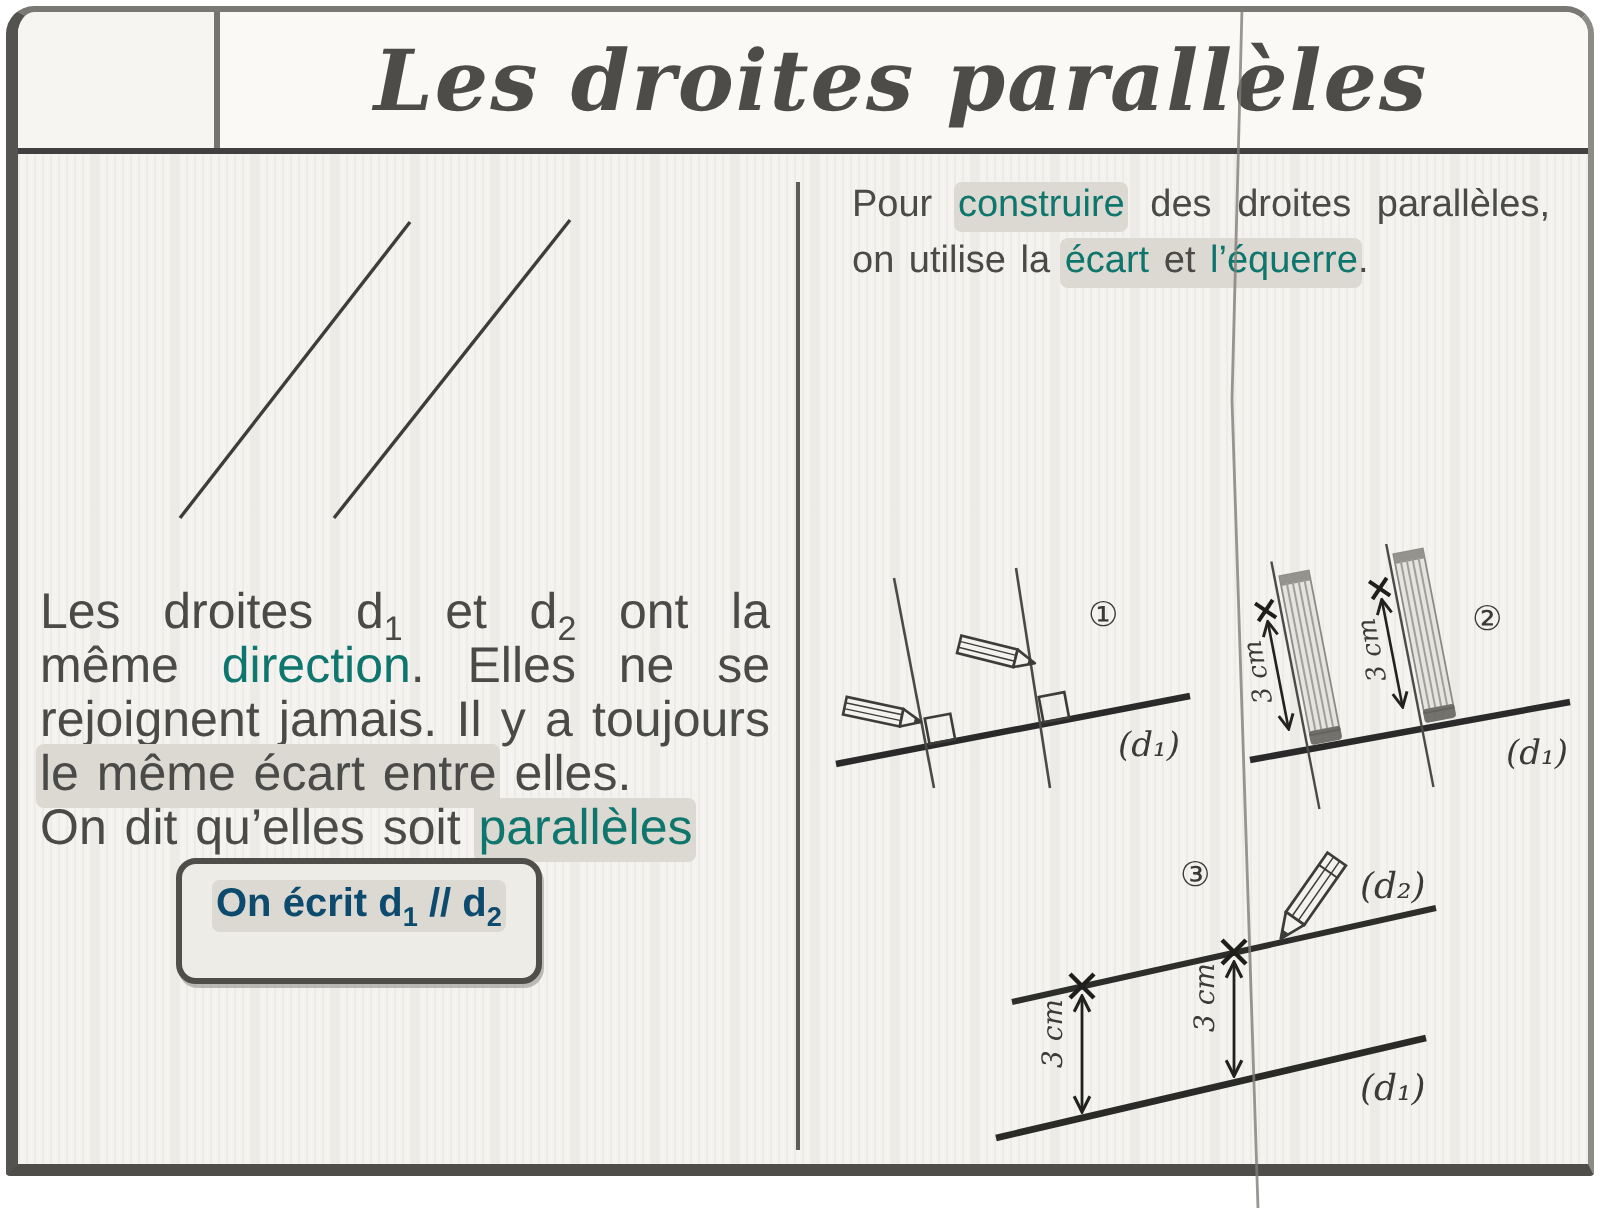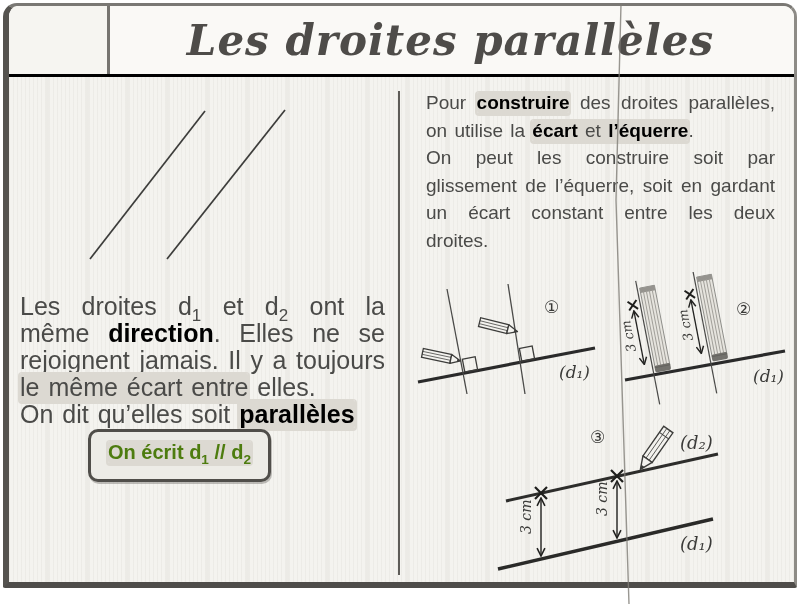--- a/index.html
+++ b/index.html
@@ -3,37 +3,37 @@
 <meta charset="utf-8">
 <style>
   html,body{margin:0;padding:0;}
   .scan{position:relative;width:800px;height:607px;background:#ffffff;font-family:"Liberation Sans",sans-serif;overflow:hidden;}
   .page{position:absolute;left:3px;top:3px;width:794px;height:585px;box-sizing:border-box;background:#f4f3ef;
         border-top:3px solid #7a7874;border-right:3px solid #8d8b86;border-bottom:6px solid #4f4d4a;border-left:6px solid #55534f;
         border-radius:14px 14px 2px 2px;}
   .page::before{content:"";position:absolute;inset:0;border-radius:inherit;pointer-events:none;
         background:repeating-linear-gradient(90deg,rgba(110,105,95,.05) 0 1px,transparent 1px 4px),
                    repeating-linear-gradient(90deg,transparent 0 37px,rgba(120,115,105,.06) 37px 40px);}
-  .header{position:absolute;left:0;top:0;right:0;height:68px;border-bottom:3px solid #000000;background:#faf9f6;border-radius:11px 11px 0 0;}
+  .header{position:absolute;left:0;top:0;right:0;height:68px;border-bottom:3px solid #404040;background:#faf9f6;border-radius:11px 11px 0 0;}
   .corner-cell{position:absolute;left:0;top:0;width:101px;height:68px;box-sizing:border-box;border-right:3px solid #767470;background:#f6f5f1;border-top-left-radius:11px;}
   .title-wrap{position:absolute;left:104px;right:6px;top:0;height:68px;display:flex;align-items:center;justify-content:center;}
   .page-title{font-family:"DejaVu Serif",serif;font-style:italic;font-weight:bold;font-size:42px;color:#4e4c49;letter-spacing:1px;white-space:nowrap;}
   .main{position:absolute;left:0;top:71px;right:0;bottom:0;}
   .divider{position:absolute;left:389px;top:14px;width:2px;height:484px;background:#5e5c58;}
   .col-left{position:absolute;left:0;top:0;width:389px;height:100%;}
   .col-right{position:absolute;left:392px;top:0;right:0;height:100%;}
   .fig-parallel{position:absolute;left:70px;top:16px;}
   .left-text{position:absolute;left:11px;right:13px;top:216px;color:#4a4a48;font-size:25px;line-height:27px;text-align:justify;word-spacing:2px;}
   .left-text p,.right-text p{margin:0;}
   .right-text{position:absolute;left:25px;right:19px;top:12px;color:#4a4a48;font-size:19px;line-height:27.5px;text-align:justify;word-spacing:2px;}
-  .b{font-weight:bold;color:#000000;}
+  .b{font-weight:normal;color:#0f766e;}
   .hl{background:#dcd9d2;box-shadow:0 1px 0 2px #dcd9d2;border-radius:2px;}
   sub{font-size:68%;line-height:0;}
   .write-box{position:absolute;left:79px;top:352px;border:3px solid #504e4a;border-radius:10px;background:#edece7;
-             padding:9px 17px 15px;font-weight:bold;font-size:20px;color:#4d7c0f;box-shadow:1px 2px 0 rgba(120,118,112,.45);white-space:nowrap;}
+             padding:9px 17px 25px;font-weight:bold;font-size:20px;color:#0c4a6e;box-shadow:1px 2px 0 rgba(120,118,112,.45);white-space:nowrap;}
   .diag{position:absolute;}
   .d1{left:12px;top:197px;}
   .d2{left:222px;top:195px;}
   .d3{left:27px;top:325px;}
   .crease{position:absolute;left:0;top:0;z-index:5;pointer-events:none;}
   .hand{font-family:"DejaVu Serif",serif;font-style:italic;fill:#3a3a38;}
   .stepnum{font-family:"DejaVu Sans",sans-serif;fill:#3a3a38;}
 </style>
 </head>
 <body>
@@ -61,21 +61,20 @@
           <p><span>Les droites d</span><sub>1</sub><span> et d</span><sub>2</sub><span> ont la même </span><span class="b">direction</span><span>. Elles ne se rejoignent jamais. Il y a toujours </span><span class="hl">le même écart entre</span><span> elles.</span></p>
           <p><span>On dit qu’elles soit </span><span class="b hl">parallèles</span></p>
         </div>
 
         <div class="write-box"><span class="hl"><span>On écrit d</span><sub>1</sub><span> // d</span><sub>2</sub></span></div>
       </div>
 
       <div class="col-right">
         <div class="right-text">
           <p><span>Pour </span><span class="b hl">construire</span><span> des droites parallèles, on utilise la </span><span class="hl"><span class="b">écart</span><span> et </span><span class="b">l’équerre</span></span><span>.</span></p>
-          <p>On peut les construire soit par glissement de l’équerre, soit en gardant un écart constant entre les deux droites.</p>
         </div>
 
         <svg class="diag d1" width="235" height="135" viewBox="0 0 235 135">
           <line x1="5" y1="108" x2="182" y2="74" stroke="#2a2a2a" stroke-width="3.2"></line>
           <line x1="34" y1="15" x2="54" y2="120" stroke="#4a4a48" stroke-width="1.3"></line>
           <line x1="95" y1="10" x2="112" y2="120" stroke="#4a4a48" stroke-width="1.3"></line>
           <g transform="translate(50,99.4) rotate(-10.7)">
             <rect x="2" y="-14" width="13" height="13" fill="none" stroke="#3c3c3a" stroke-width="1.3"></rect>
           </g>
           <g transform="translate(107,88.6) rotate(-10.7)">

